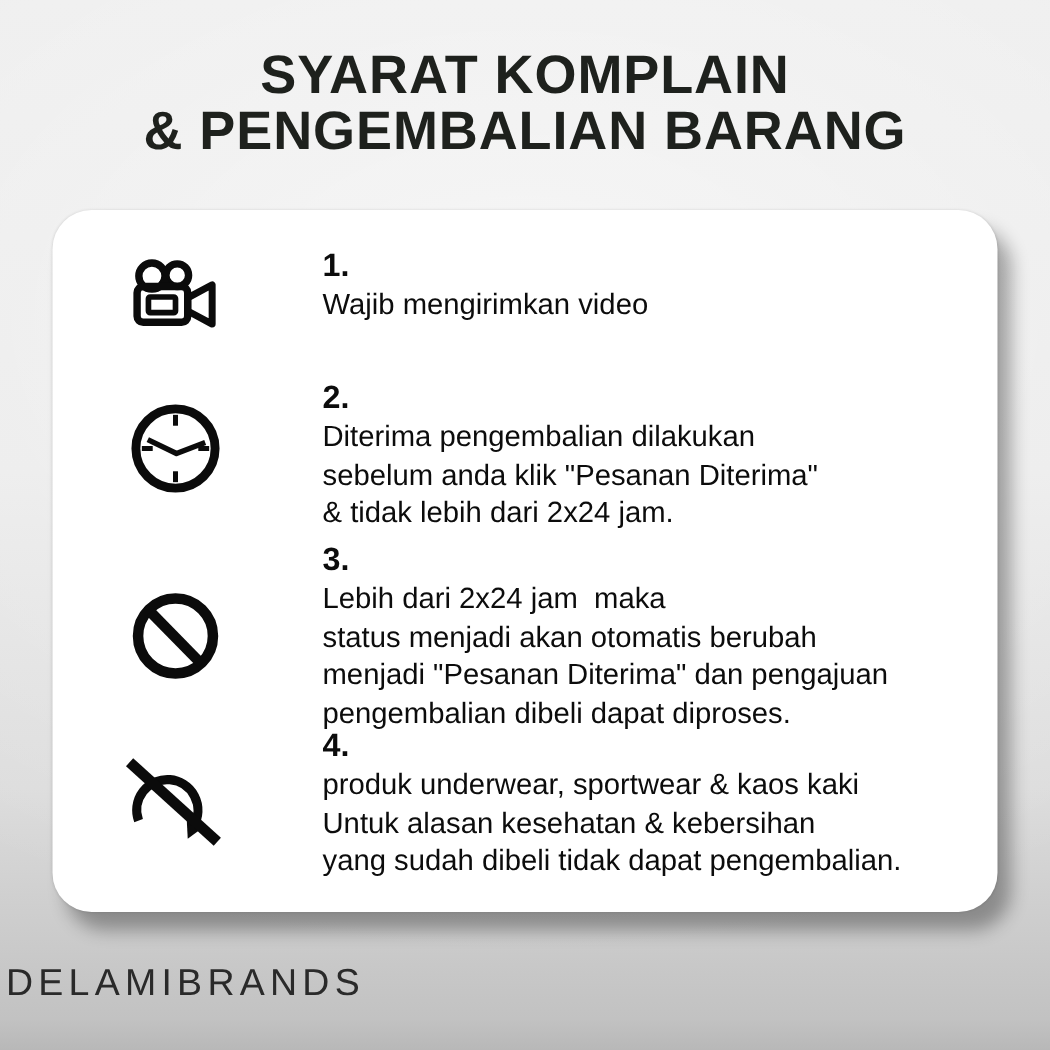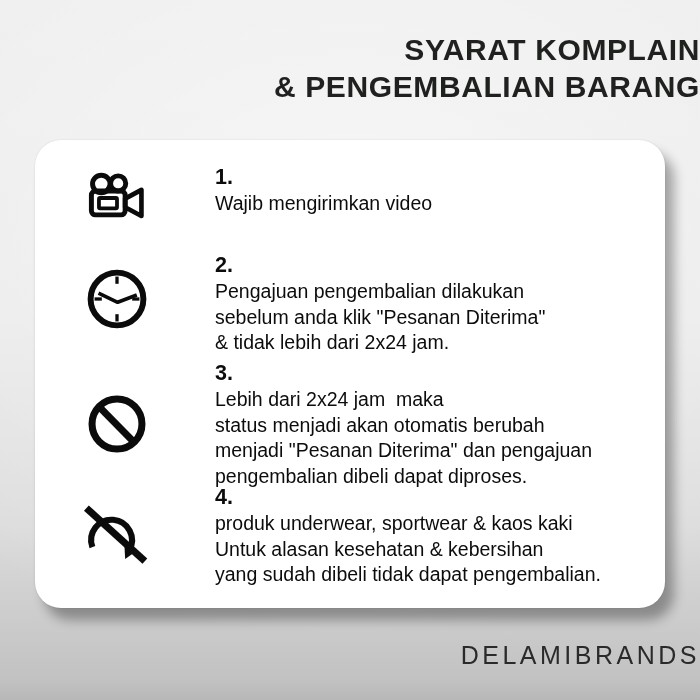--- a/index.html
+++ b/index.html
@@ -8,40 +8,40 @@
 
   .poster {
     position:relative; width:700px; height:700px;
     background:
       radial-gradient(ellipse 130% 85% at 50% 30%, rgba(255,255,255,0.55), rgba(255,255,255,0) 72%),
       linear-gradient(180deg, #ededed 0%, #e9e9e9 45%, #dcdcdc 75%, #c2c2c2 97%, #b8b8b8 100%);
   }
 
   .title {
     position:absolute; top:31px; left:0; right:0;
-    text-align:right; font-weight:bold; font-size:30px; line-height:37px;
+    text-align:center; font-weight:bold; font-size:36px; line-height:37px;
     letter-spacing:0.6px; color:#1e211d;
   }
 
   .card {
     position:absolute; left:35px; top:140px; width:630px; height:468px;
     background:#ffffff; border-radius:26px;
     box-shadow:9px 12px 12px rgba(0,0,0,0.33), 0 0 2px rgba(0,0,0,0.12);
   }
 
   .item { position:absolute; left:0; right:14px; }
   .item-icon { position:absolute; left:48px; width:68px; height:68px;
                display:flex; align-items:center; justify-content:center; }
   .item-text { margin-left:180px; color:#0c0c0c; }
   .item-num  { font-weight:bold; font-size:21.5px; line-height:27px; }
   .line      { font-weight:normal; font-size:19.5px; line-height:25.5px; white-space:pre-wrap; }
 
   .footer {
     position:absolute; top:641px; left:4px; right:0;
-    text-align:right; font-size:25px; font-weight:400;
+    text-align:left; font-size:25px; font-weight:400;
     letter-spacing:3.5px; color:#2a2a2a;
   }
 
   svg { display:block; }
 </style>
 </head>
 <body>
 
 <div class="poster">
 
@@ -75,21 +75,21 @@
           <circle cx="50" cy="50" r="40" stroke-width="9"></circle>
           <path d="M50,16 L50,27" stroke-width="5"></path>
           <path d="M84,50 L73,50" stroke-width="5"></path>
           <path d="M50,84 L50,73" stroke-width="5"></path>
           <path d="M16,50 L27,50" stroke-width="5"></path>
           <path d="M22,41 L51,55 L80,44" stroke-width="5.5" stroke-linejoin="round"></path>
         </svg>
       </div>
       <div class="item-text">
         <div class="item-num">2.</div>
-        <div class="line">Pengajuan pengembalian dilakukan</div>
+        <div class="line">Diterima pengembalian dilakukan</div>
         <div class="line">sebelum anda klik "Pesanan Diterima"</div>
         <div class="line">&amp; tidak lebih dari 2x24 jam.</div>
       </div>
     </div>
 
     <div class="item" style="top:220px;">
       <div class="item-icon" style="top:30px;">
         <svg width="64" height="64" viewBox="0 0 100 100" fill="none" stroke="#0b0b0b">
           <circle cx="50" cy="50" r="39" stroke-width="11"></circle>
           <path d="M24,25 L77,79" stroke-width="11"></path>

